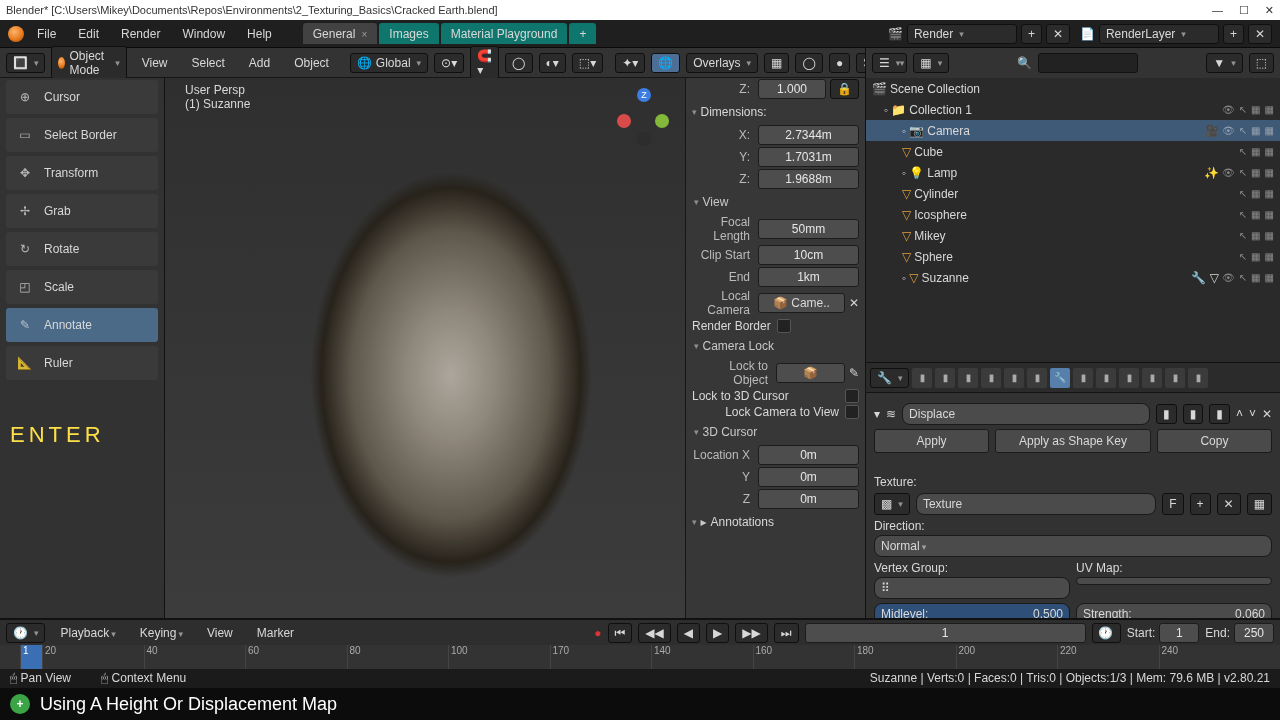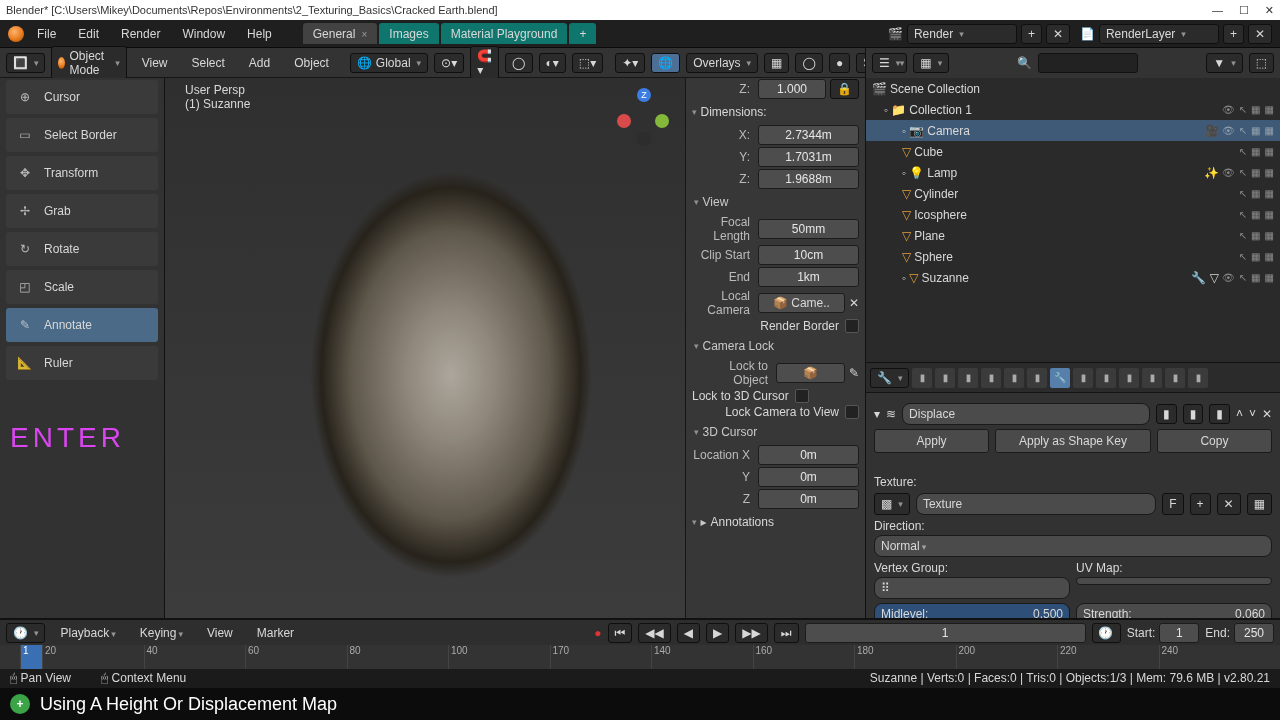--- a/index.html
+++ b/index.html
@@ -181,21 +181,21 @@
             <span>Scale</span>
           </div>
         <div class="toolrow act">
             <span class="ticon">✎</span>
             <span>Annotate</span>
           </div>
         <div class="toolrow">
             <span class="ticon">📐</span>
             <span>Ruler</span>
           </div>
-        <div style="padding:40px 10px;font-size:28px;letter-spacing:4px;color:#d946ef">ENTER</div>
+        <div style="padding:40px 10px;font-size:22px;letter-spacing:4px;color:#fde047">ENTER</div>
       </div>
 
       <div class="center" style="flex:1">
         <div class="vp">
           <div class="rock"></div>
           <div class="persp">
             <div>User Persp</div>
             <div>(1) Suzanne</div>
           </div>
           <div class="gizmo">
@@ -239,31 +239,31 @@
           </div>
         <div class="np-row">
             <span class="np-lbl">End</span>
             <span class="np-field">1km</span>
           </div>
         <div class="np-row">
             <span class="np-lbl" style="font-size:12px">Local Camera</span>
             <span class="np-field">📦 <span>Came..</span></span>
             <span>✕</span>
           </div>
-        <div class="np-row" style="justify-content:flex-end;gap:6px">
+        <div class="np-row" style="gap:6px">
             <span>Render Border</span>
             <span class="chk"></span>
           </div>
         <div class="np-head">Camera Lock</div>
         <div class="np-row">
             <span class="np-lbl" style="width:80px">Lock to Object</span>
             <span class="np-field">📦</span>
             <span>✎</span>
           </div>
-        <div class="np-row" style="justify-content:flex-start;gap:6px">
+        <div class="np-row" style="justify-content:space-between;gap:6px">
             <span>Lock to 3D Cursor</span>
             <span class="chk"></span>
           </div>
         <div class="np-row" style="justify-content:flex-end;gap:6px">
             <span>Lock Camera to View</span>
             <span class="chk"></span>
           </div>
         <div class="np-head">3D Cursor</div>
         <div class="np-row">
             <span class="np-lbl">Location X</span>
@@ -356,21 +356,21 @@
             <span style="color:#e3a03a">▽</span>
             <span class="outl-name">Icosphere</span>
             <div class="outl-icons">
               <span>↖</span>
               <span>▦</span>
               <span>▦</span>
             </div>
           </div>
         <div class="outl-row" style="padding-left:36px">
             <span style="color:#e3a03a">▽</span>
-            <span class="outl-name">Plane</span>
+            <span class="outl-name">Mikey</span>
             <div class="outl-icons">
               <span>↖</span>
               <span>▦</span>
               <span>▦</span>
             </div>
           </div>
         <div class="outl-row" style="padding-left:36px">
             <span style="color:#e3a03a">▽</span>
             <span class="outl-name">Sphere</span>
             <div class="outl-icons">

